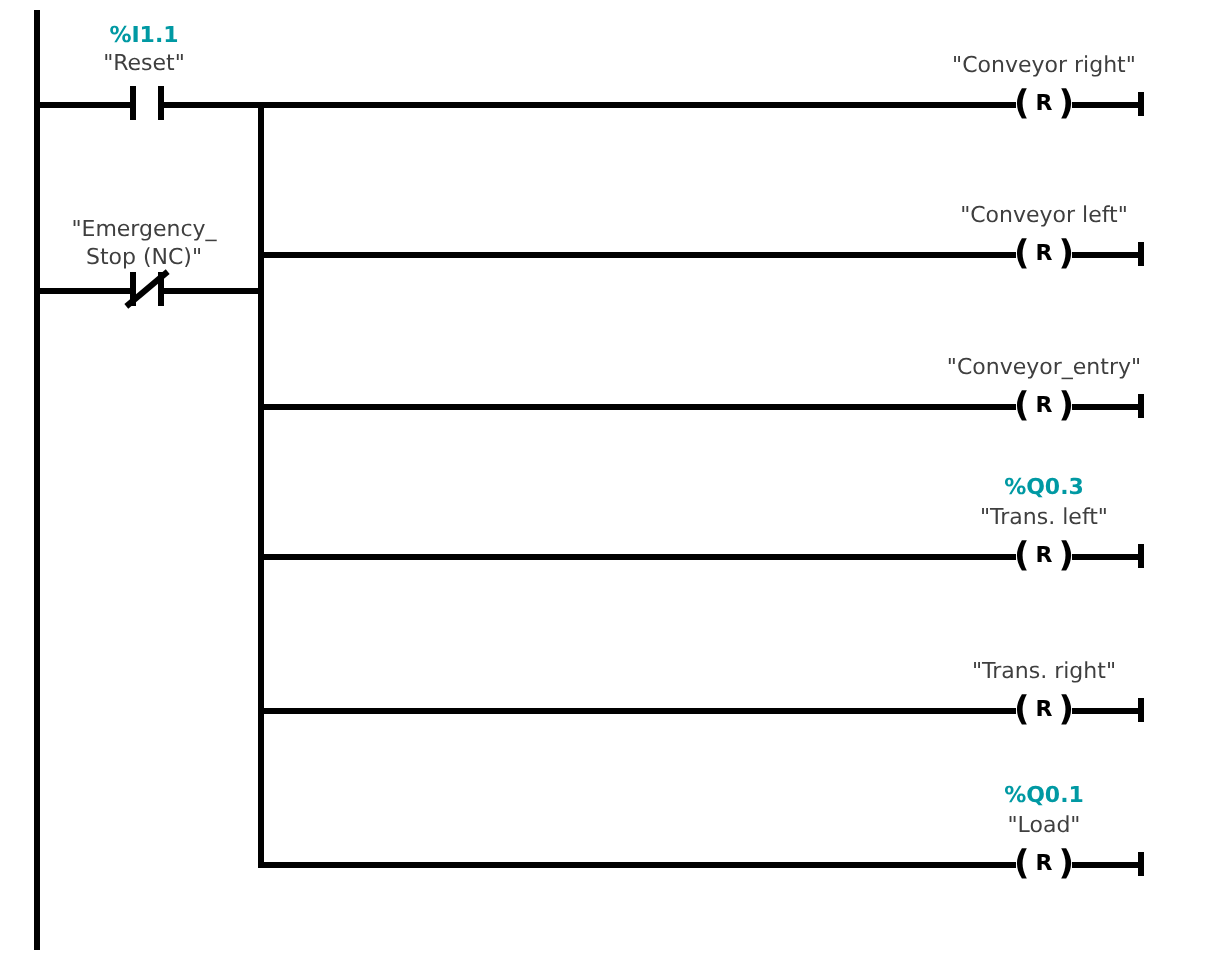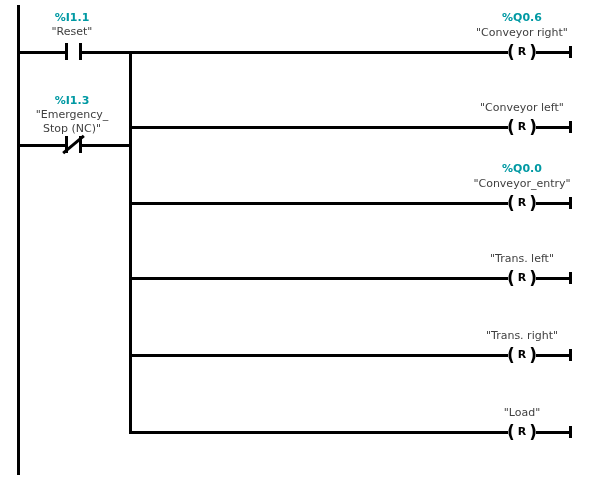--- a/index.html
+++ b/index.html
@@ -111,82 +111,81 @@
 
   <div class="addr in-addr" style="top:11px;">%I1.1</div>
   <div class="opname in-name" style="top:25px;">"Reset"</div>
   <div class="wire-h" style="left:17px; top:51px; width:48px;"></div>
   <div class="contact" style="left:65px; top:43px;">
     <div class="bar left"></div>
     <div class="bar right"></div>
   </div>
   <div class="wire-h" style="left:82px; top:51px; width:426px;"></div>
 
-  <div class="addr out-addr" style="top:11px;">%Q0.6</div>
   <div class="opname out-name" style="top:26px;">"Conveyor right"</div>
   <div class="coil" style="top:41px;">
     <span class="paren">(</span>
     <span class="letter">R</span>
     <span class="paren">)</span>
   </div>
   <div class="wire-h" style="left:536px; top:51px; width:33px;"></div>
   <div class="tick" style="top:46px;"></div>
 
-  <div class="addr in-addr" style="top:94px;">%I1.3</div>
   <div class="opname in-name multiline" style="top:108px;">"Emergency_
 Stop (NC)"</div>
   <div class="wire-h" style="left:17px; top:144px; width:48px;"></div>
   <div class="contact" style="left:65px; top:136px;">
     <div class="bar left"></div>
     <div class="bar right"></div>
     <div class="slash"></div>
   </div>
   <div class="wire-h" style="left:82px; top:144px; width:50px;"></div>
 
   <div class="opname out-name" style="top:101px;">"Conveyor left"</div>
   <div class="wire-h" style="left:129px; top:126px; width:379px;"></div>
   <div class="coil" style="top:116px;">
     <span class="paren">(</span>
     <span class="letter">R</span>
     <span class="paren">)</span>
   </div>
   <div class="wire-h" style="left:536px; top:126px; width:33px;"></div>
   <div class="tick" style="top:121px;"></div>
 
-  <div class="addr out-addr" style="top:162px;">%Q0.0</div>
   <div class="opname out-name" style="top:177px;">"Conveyor_entry"</div>
   <div class="wire-h" style="left:129px; top:202px; width:379px;"></div>
   <div class="coil" style="top:192px;">
     <span class="paren">(</span>
     <span class="letter">R</span>
     <span class="paren">)</span>
   </div>
   <div class="wire-h" style="left:536px; top:202px; width:33px;"></div>
   <div class="tick" style="top:197px;"></div>
 
+  <div class="addr out-addr" style="top:237px;">%Q0.3</div>
   <div class="opname out-name" style="top:252px;">"Trans. left"</div>
   <div class="wire-h" style="left:129px; top:277px; width:379px;"></div>
   <div class="coil" style="top:267px;">
     <span class="paren">(</span>
     <span class="letter">R</span>
     <span class="paren">)</span>
   </div>
   <div class="wire-h" style="left:536px; top:277px; width:33px;"></div>
   <div class="tick" style="top:272px;"></div>
 
   <div class="opname out-name" style="top:329px;">"Trans. right"</div>
   <div class="wire-h" style="left:129px; top:354px; width:379px;"></div>
   <div class="coil" style="top:344px;">
     <span class="paren">(</span>
     <span class="letter">R</span>
     <span class="paren">)</span>
   </div>
   <div class="wire-h" style="left:536px; top:354px; width:33px;"></div>
   <div class="tick" style="top:349px;"></div>
 
+  <div class="addr out-addr" style="top:391px;">%Q0.1</div>
   <div class="opname out-name" style="top:406px;">"Load"</div>
   <div class="wire-h" style="left:129px; top:431px; width:379px;"></div>
   <div class="coil" style="top:421px;">
     <span class="paren">(</span>
     <span class="letter">R</span>
     <span class="paren">)</span>
   </div>
   <div class="wire-h" style="left:536px; top:431px; width:33px;"></div>
   <div class="tick" style="top:426px;"></div>
 

